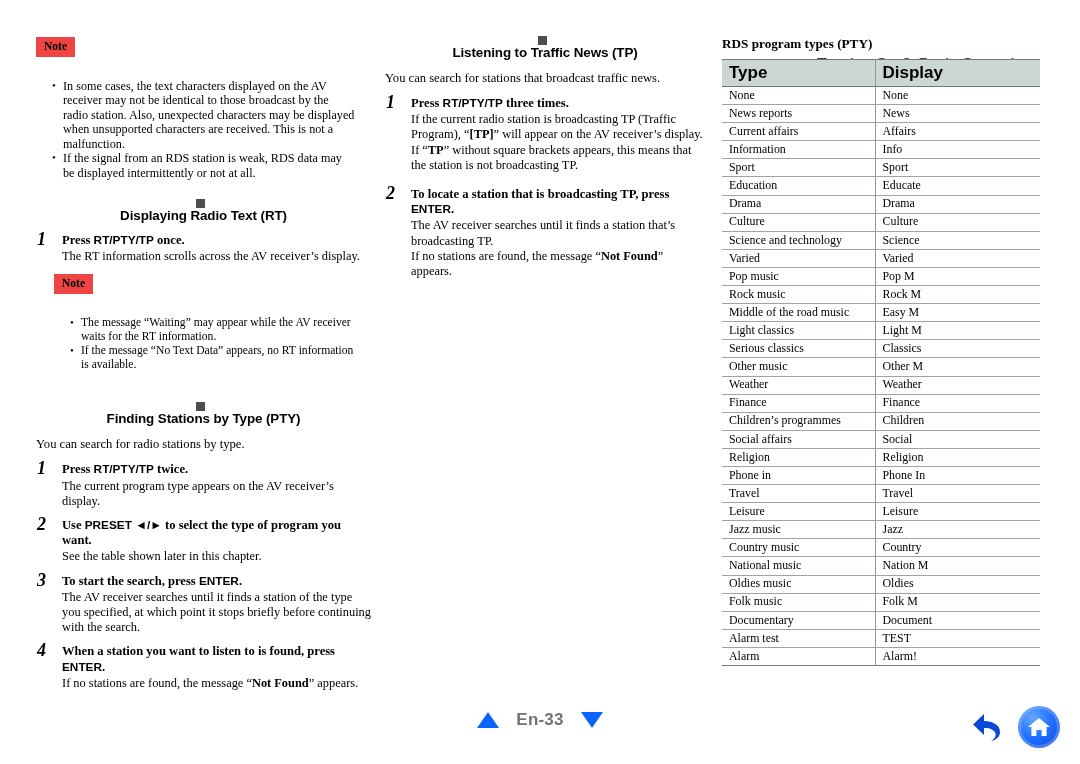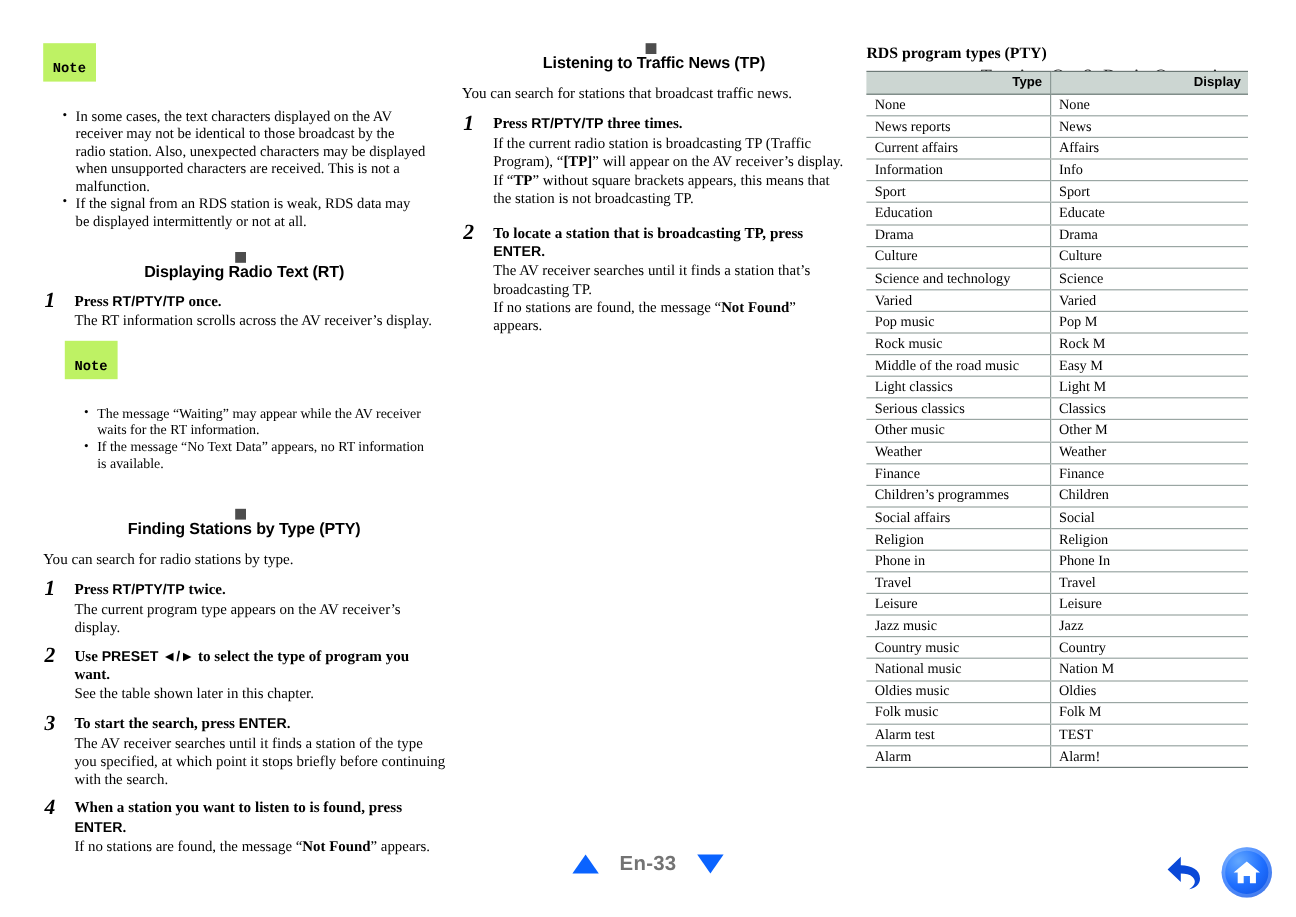--- a/index.html
+++ b/index.html
@@ -39,26 +39,26 @@
     position: absolute;
     top: 36px;
   }
   .col-left  { left: 36px;  width: 335px; }
   .col-mid   { left: 385px; width: 320px; }
   .col-right { left: 722px; width: 318px; }
 
   
   .note-label {
     display: inline-block;
-    background: #bef264;
-    font-family: Liberation Mono, monospace;
+    background: #ef4444;
+    font-family: Liberation Serif, serif;
     font-weight: bold;
     font-size: 11.5px;
     line-height: 1;
-    padding: 16px 8px 4px 8px;
+    padding: 4px 8px 4px 8px;
     color: #000;
     margin-bottom: 6px;
   }
   .note-list {
     margin: 16px;
     padding: 0;
     list-style: none;
   }
   .note-list li {
     position: relative;
@@ -158,22 +158,22 @@
     border-collapse: collapse;
     width: 318px;
     table-layout: fixed;
   }
   table.pty col.c1 { width: 153px; }
   table.pty col.c2 { width: 165px; }
   table.pty th {
     background: #ccd6d2;
     font-family: "Liberation Sans", sans-serif;
     font-weight: bold;
-    font-size: 11px;
-    text-align: right;
+    font-size: 17px;
+    text-align: left;
     padding: 3px 6px 3px 7px;
     border-top: 1.3px solid #6d7a77;
     border-bottom: 1.3px solid #6d7a77;
     color: #000;
   }
   table.pty th.split {
     border-left: 1px solid #8d9a97;
   }
   table.pty td {
     font-family: "Liberation Serif", serif;
@@ -457,20 +457,24 @@
           </tr>
           <tr>
             <td>Oldies music</td>
             <td class="split">Oldies</td>
           </tr>
           <tr>
             <td>Folk music</td>
             <td class="split">Folk M</td>
           </tr>
           <tr>
+            <td>Documentary</td>
+            <td class="split">Document</td>
+          </tr>
+          <tr>
             <td>Alarm test</td>
             <td class="split">TEST</td>
           </tr>
           <tr>
             <td>Alarm</td>
             <td class="split">Alarm!</td>
           </tr>
         </tbody>
     </table>
   </div>

